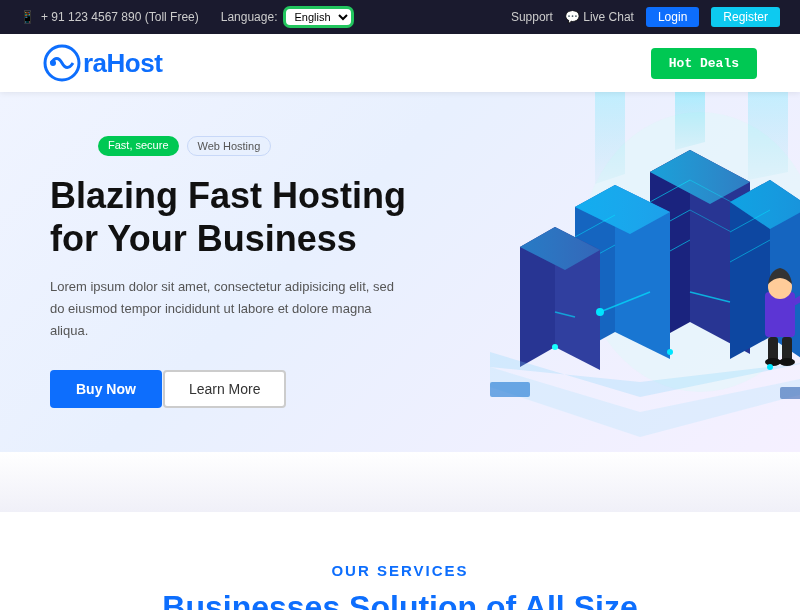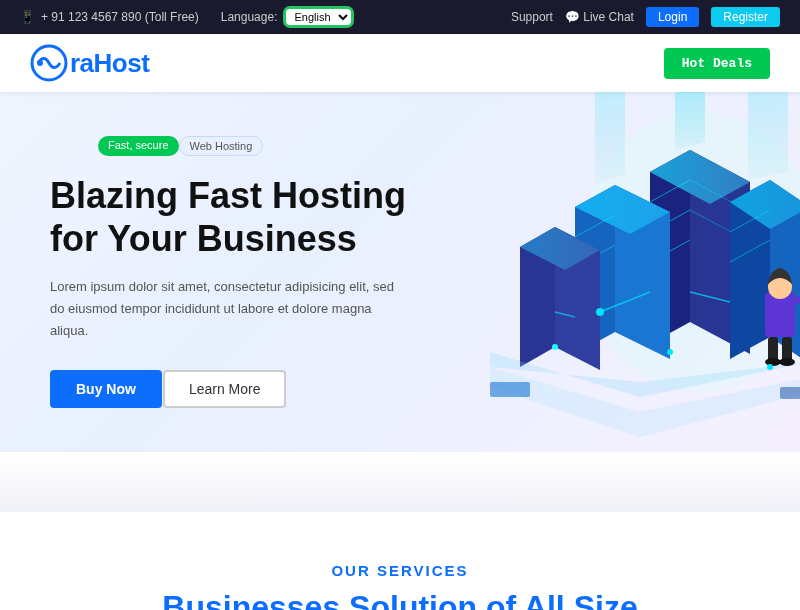--- a/index.html
+++ b/index.html
@@ -40,21 +40,21 @@
       padding: 1px 4px;
       border-radius: 7px;
       border: 3px solid #22c55e;
       background: #fff;
       color: #000;
     }
 
     
     .navbar {
       background: #fff;
-      padding: 10px 30px;
+      padding: 10px 43px;
       display: flex;
       align-items: center;
       justify-content: space-between;
       box-shadow: 0 1px 6px rgba(0,0,0,0.08);
       position: relative;
       z-index: 10;
     }
     .logo { display: flex; align-items: center; gap: 0; }
     .logo-icon {
       width: 38px;
@@ -91,21 +91,21 @@
     .hero {
       background: linear-gradient(135deg, #f0f4ff 0%, #e8f0fe 40%, #f5f0ff 100%);
       min-height: 360px;
       display: flex;
       align-items: center;
       padding: 40px 50px 40px 50px;
       position: relative;
       overflow: hidden;
     }
     .hero-content { flex: 1; max-width: 420px; z-index: 2; }
-    .hero-badges { display: flex; margin-bottom: 18px; padding-left: 48px; }
+    .hero-badges { display: flex; gap: 8px; margin-bottom: 18px; padding-left: 48px; }
     .badge-fast {
       background: #00c853;
       color: #fff;
       font-size: 11px;
       padding: 3px 10px;
       border-radius: 12px;
       font-weight: 500;
     }
     .badge-hosting {
       background: #e8f0fe;

